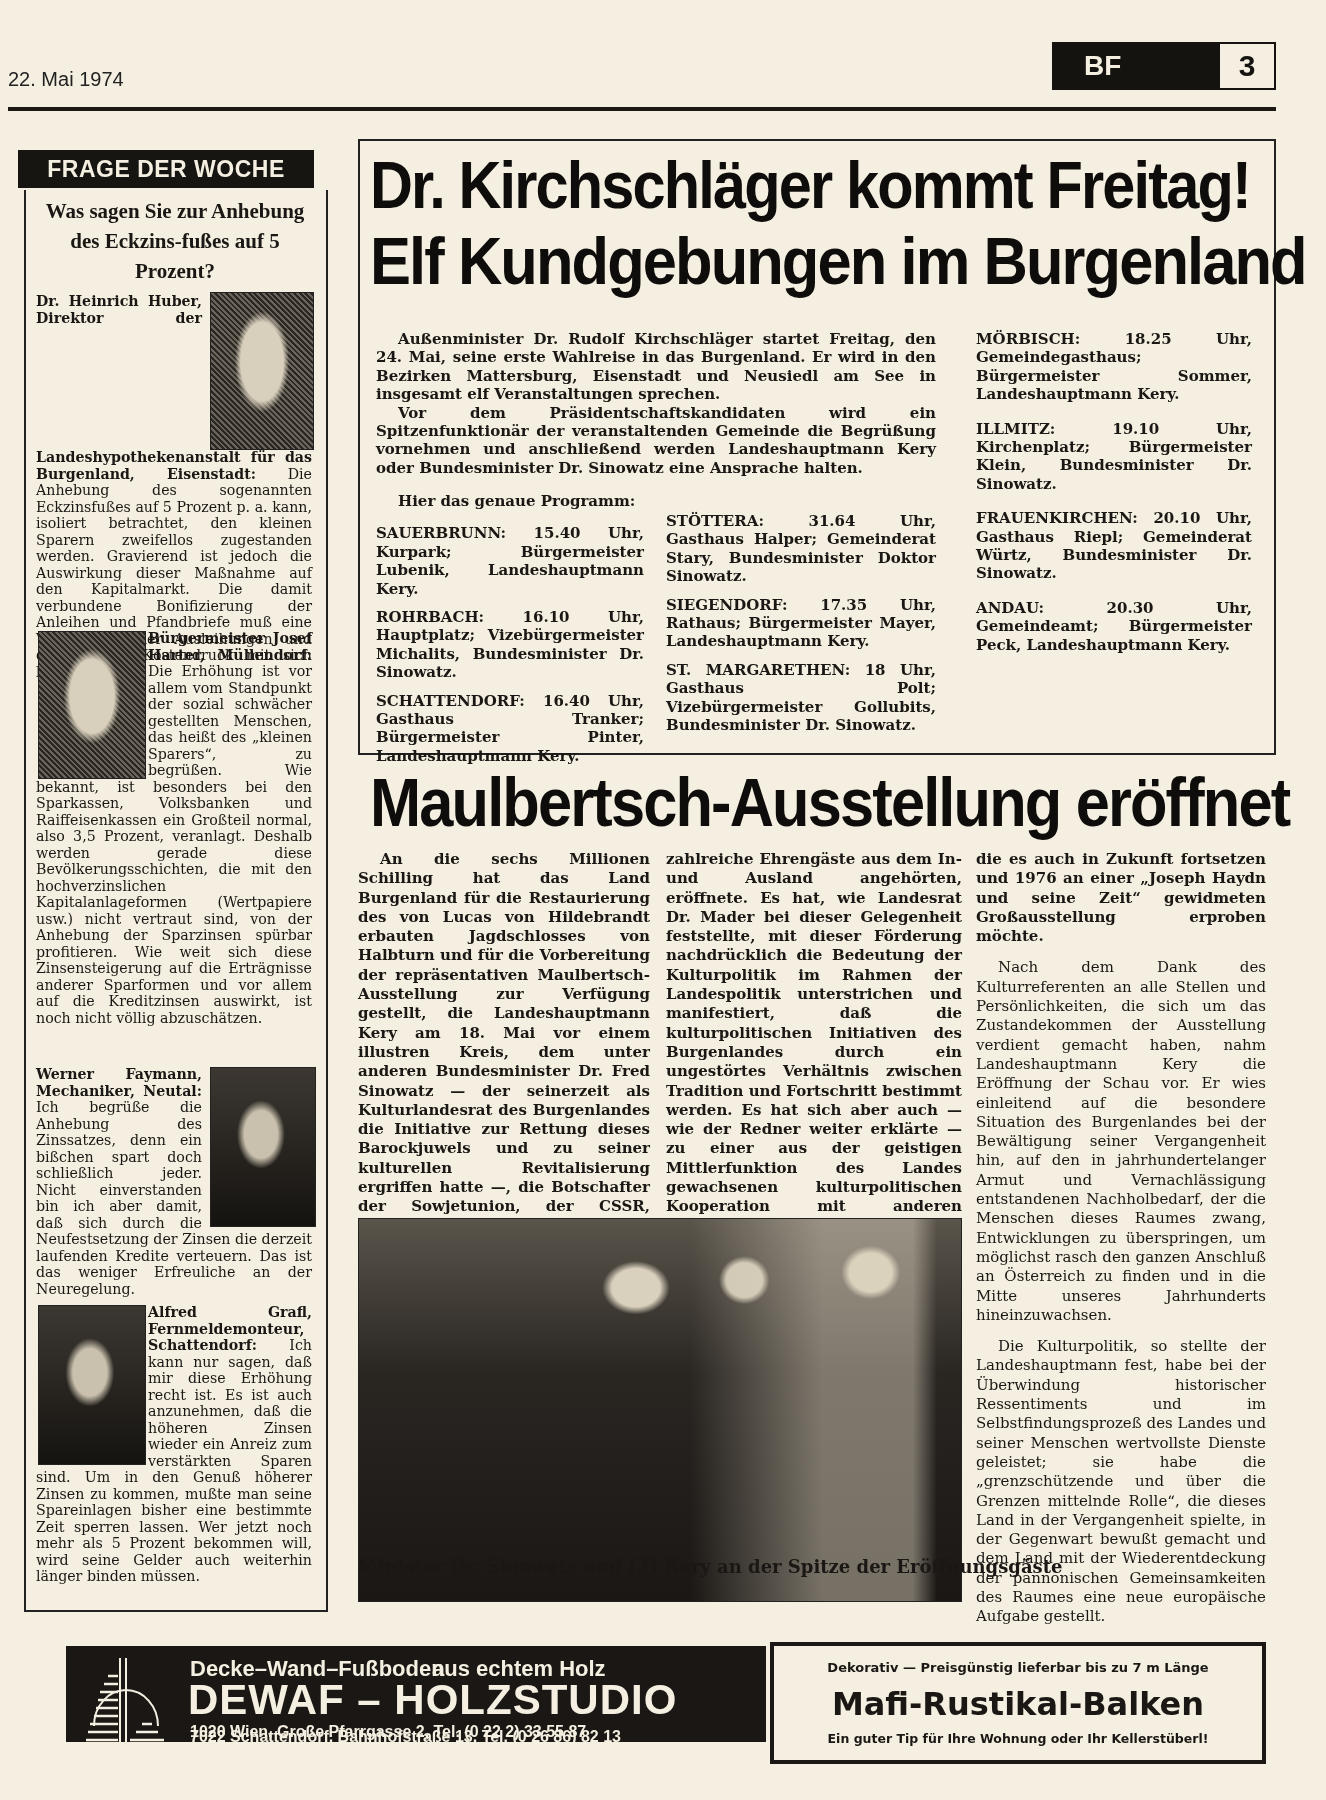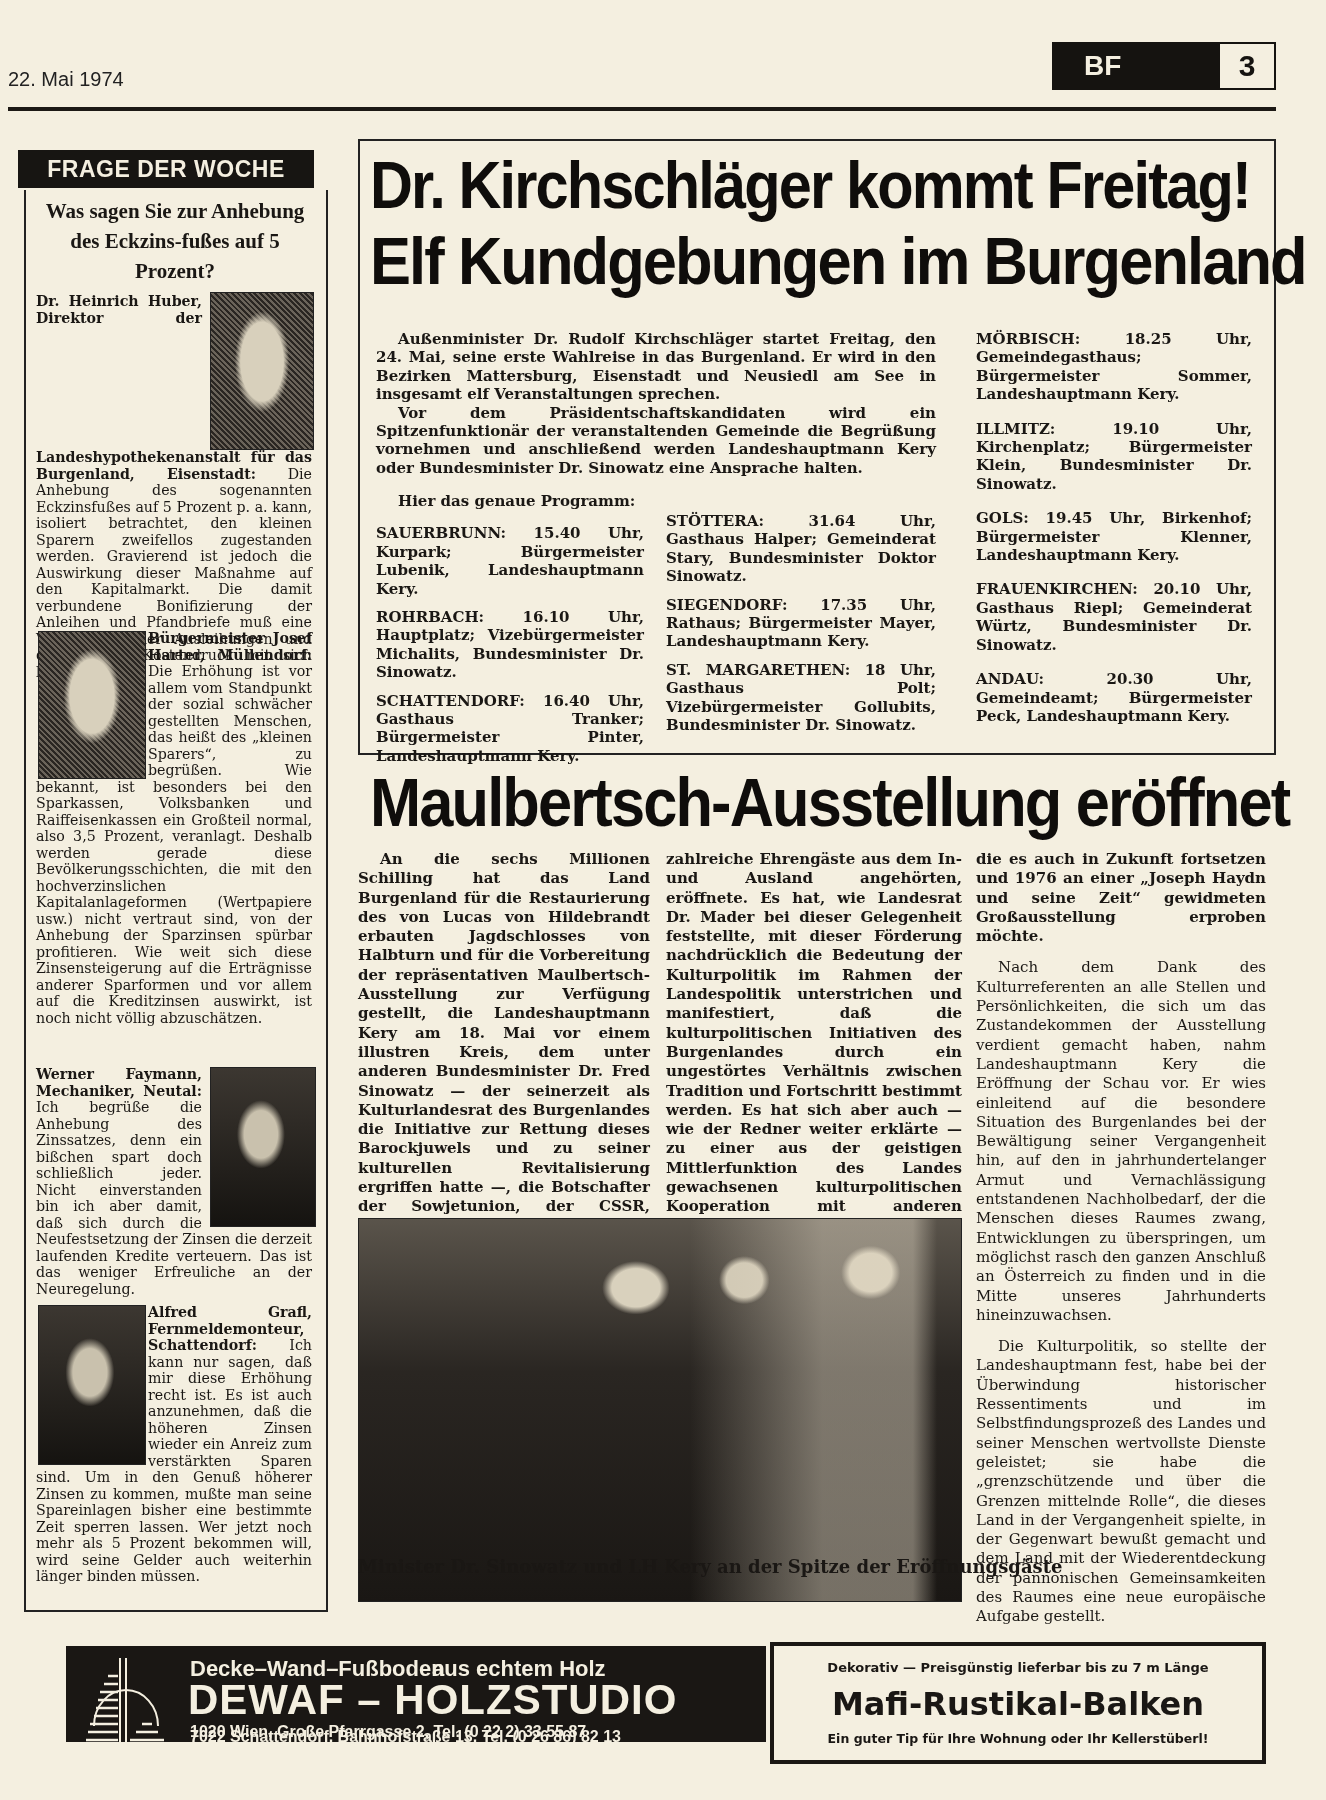--- a/index.html
+++ b/index.html
@@ -132,21 +132,20 @@
 
 <div class="abs btext" style="left:666px; top:512px; width:270px;">
   <div class="prog-item"><span>STÖTTERA:</span> <span>31.64 Uhr, Gasthaus Halper; Gemeinderat Stary, Bundesminister Doktor Sinowatz.</span></div>
   <div class="prog-item"><span>SIEGENDORF:</span> <span>17.35 Uhr, Rathaus; Bürgermeister Mayer, Landeshauptmann Kery.</span></div>
   <div class="prog-item"><span>ST. MARGARETHEN:</span> <span>18 Uhr, Gasthaus Polt; Vizebürgermeister Gollubits, Bundesminister Dr. Sinowatz.</span></div>
 </div>
 
 <div class="abs btext" style="left:976px; top:330px; width:276px;">
   <div class="prog-item" style="margin-bottom:16px;"><span>MÖRBISCH:</span> <span>18.25 Uhr, Gemeindegasthaus; Bürgermeister Sommer, Landeshauptmann Kery.</span></div>
   <div class="prog-item" style="margin-bottom:16px;"><span>ILLMITZ:</span> <span>19.10 Uhr, Kirchenplatz; Bürgermeister Klein, Bundesminister Dr. Sinowatz.</span></div>
-  <div class="prog-item" style="margin-bottom:16px;"><span>GOLS:</span> <span>19.45 Uhr, Birkenhof; Bürgermeister Klenner, Landeshauptmann Kery.</span></div>
   <div class="prog-item" style="margin-bottom:16px;"><span>FRAUENKIRCHEN:</span> <span>20.10 Uhr, Gasthaus Riepl; Gemeinderat Würtz, Bundesminister Dr. Sinowatz.</span></div>
   <div class="prog-item"><span>ANDAU:</span> <span>20.30 Uhr, Gemeindeamt; Bürgermeister Peck, Landeshauptmann Kery.</span></div>
 </div>
 
 <div class="abs headline h2">Maulbertsch-Ausstellung eröffnet</div>
 
 <div class="abs col bold indent" style="left:358px; top:850px; width:292px;">An die sechs Millionen Schilling hat das Land Burgenland für die Restaurierung des von Lucas von Hildebrandt erbauten Jagdschlosses von Halbturn und für die Vorbereitung der repräsentativen Maulbertsch-Ausstellung zur Verfügung gestellt, die Landeshauptmann Kery am 18. Mai vor einem illustren Kreis, dem unter anderen Bundesminister Dr. Fred Sinowatz — der seinerzeit als Kulturlandesrat des Burgenlandes die Initiative zur Rettung dieses Barockjuwels und zu seiner kulturellen Revitalisierung ergriffen hatte —, die Botschafter der Sowjetunion, der CSSR, Ungarns sowie der DDR und</div>
 <div class="abs col bold" style="left:666px; top:850px; width:296px;">zahlreiche Ehrengäste aus dem In- und Ausland angehörten, eröffnete. Es hat, wie Landesrat Dr. Mader bei dieser Gelegenheit feststellte, mit dieser Förderung nachdrücklich die Bedeutung der Kulturpolitik im Rahmen der Landespolitik unterstrichen und manifestiert, daß die kulturpolitischen Initiativen des Burgenlandes durch ein ungestörtes Verhältnis zwischen Tradition und Fortschritt bestimmt werden. Es hat sich aber auch — wie der Redner weiter erklärte — zu einer aus der geistigen Mittlerfunktion des Landes gewachsenen kulturpolitischen Kooperation mit anderen Bundesländern bekannt,</div>
 <div class="abs" style="left:976px; top:850px; width:290px;">
   <div class="col bold">die es auch in Zukunft fortsetzen und 1976 an einer „Joseph Haydn und seine Zeit“ gewidmeten Großausstellung erproben möchte.</div>

